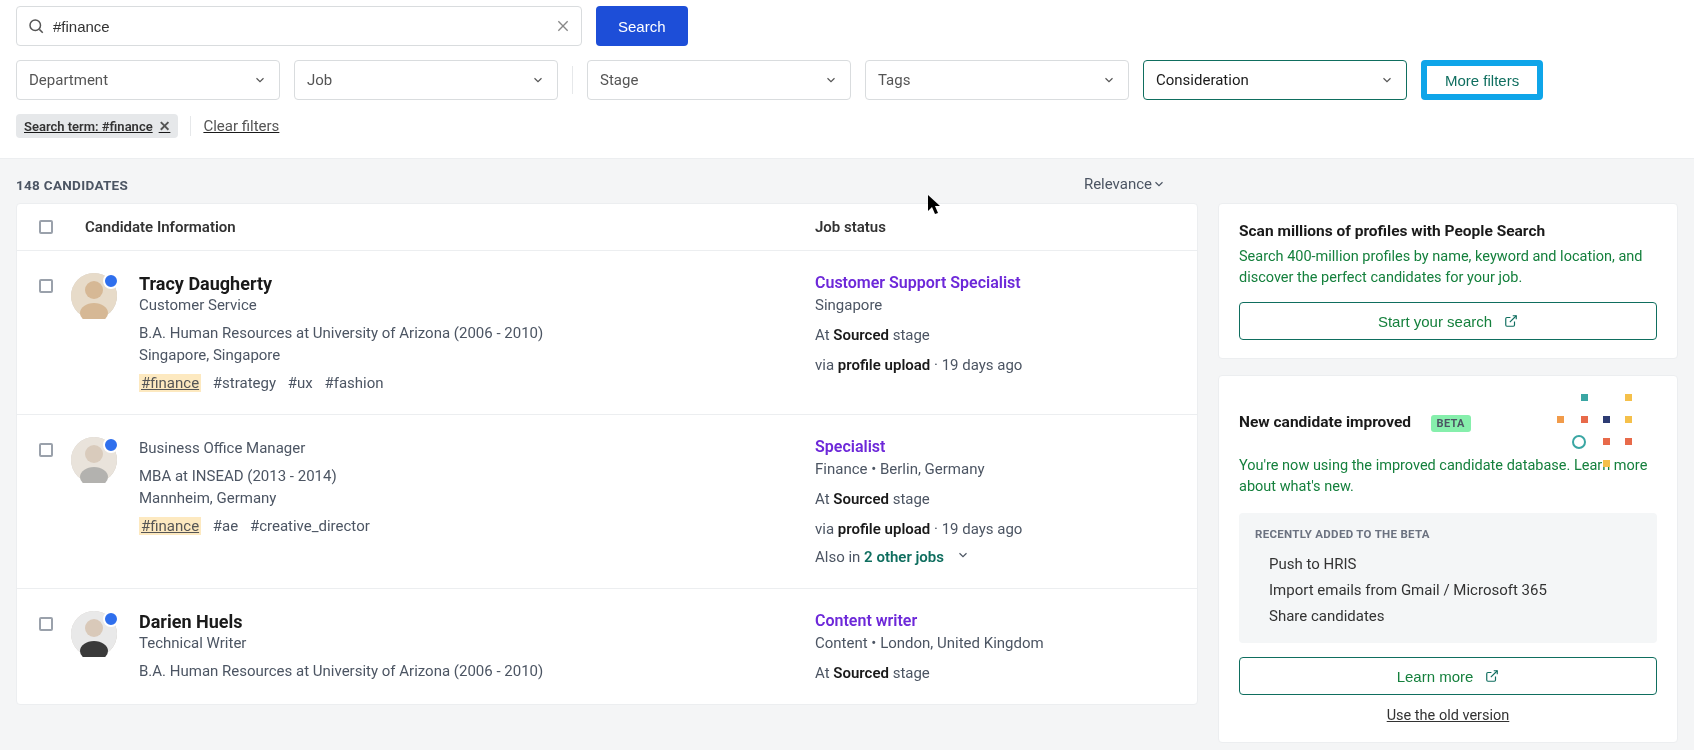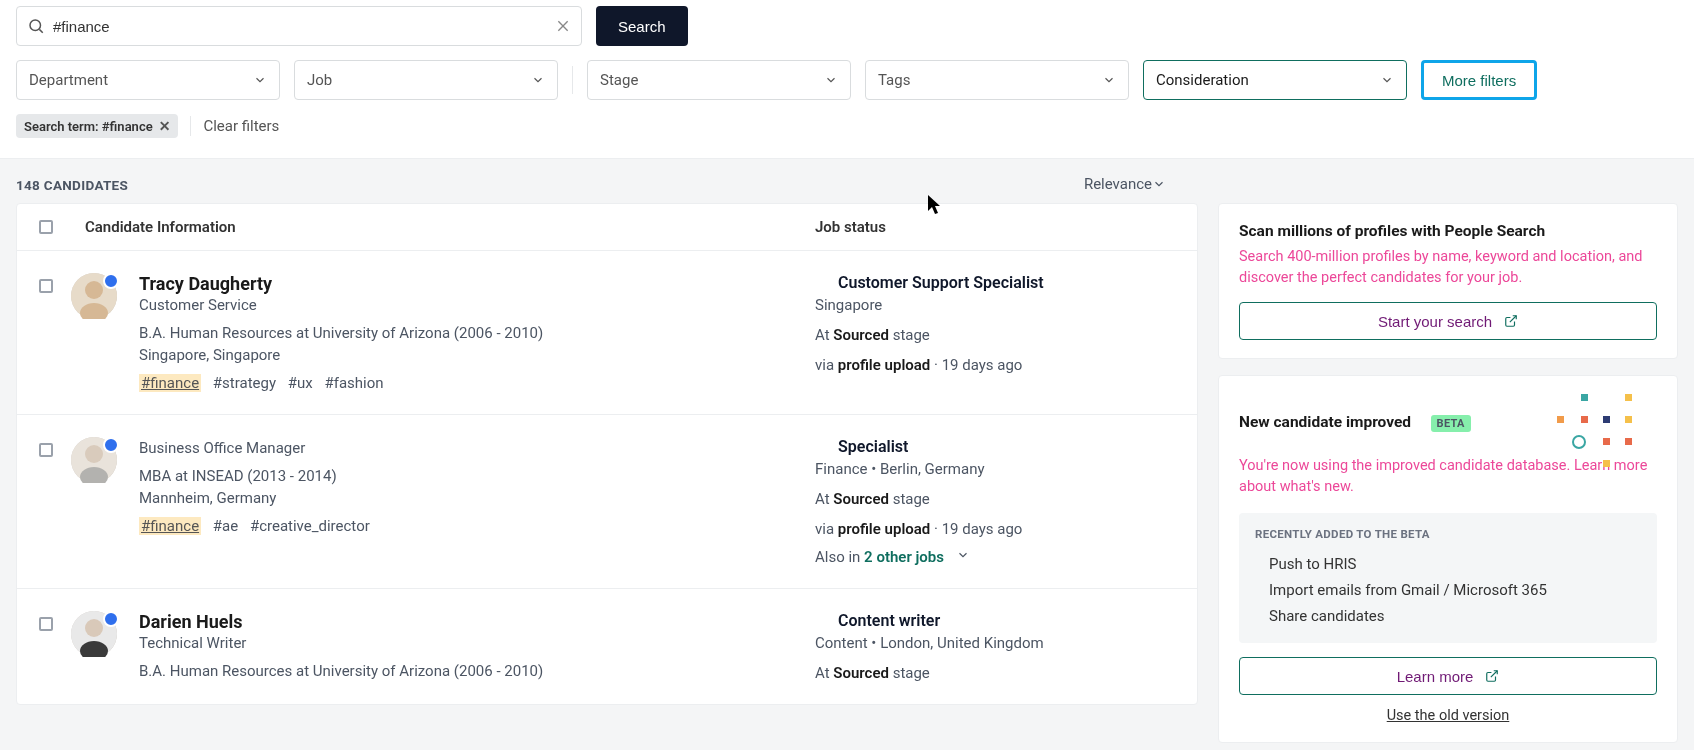--- a/index.html
+++ b/index.html
@@ -26,21 +26,21 @@
     gap: 8px;
   }
   .search-box input {
     border: none;
     outline: none;
     flex: 1;
     font-size: 15px;
     color: #333;
   }
   .search-btn {
-    background: #0f172a;
+    background: #1d4ed8;
     color: #fff;
     border: none;
     border-radius: 4px;
     height: 40px;
     padding: 0 22px;
     font-size: 15px;
     font-weight: 500;
     cursor: pointer;
   }
   .icon { display: inline-flex; align-items: center; justify-content: center; }
@@ -61,40 +61,41 @@
     padding: 0 12px;
     color: #555;
     cursor: pointer;
     font-size: 15px;
   }
   .filter-select.active {
     border: 1px solid #0f6e5f;
     color: #1a1a1a;
   }
   .more-filters-btn {
-    border: 3px solid #0ea5e9;
+    border: 6px solid #0ea5e9;
     color: #0f6e5f;
     background: #fff;
     border-radius: 4px;
     height: 40px;
     padding: 0 18px;
     font-size: 15px;
     font-weight: 500;
     cursor: pointer;
   }
   .vertical-sep {
     width: 1px;
     height: 28px;
     background: #e6e8ea;
   }
   .chips-row {
     display: flex;
     align-items: center;
     gap: 12px;
     padding: 0 16px 20px 16px;
+    text-decoration: underline;
   }
   .chip {
     display: inline-flex;
     align-items: center;
     gap: 6px;
     background: #e6e8ea;
     border-radius: 4px;
     padding: 4px 8px;
     font-size: 13px;
     font-weight: 600;
@@ -173,38 +174,38 @@
   .avatar svg{ width:100%; height:100%;}
   .info-col { flex:1; padding-left:4px; }
   .name { font-size:18px; font-weight:700; color:#1a1a1a; }
   .role { font-size:15px; color:#4c5563; margin-top:2px;}
   .edu { font-size:15px; color:#4c5563; margin-top:10px;}
   .loc { font-size:15px; color:#4c5563; margin-top:4px;}
   .tags-line { margin-top:10px; font-size:15px;}
   .tag-hl { background:#fde9c0; color:#555; text-decoration:underline; padding:0 2px;}
   .tag { color:#4c5563; margin-right:8px;}
   .job-col { width:360px; }
-  .job-title { font-size:16px; font-weight:600; color:#0f172a;margin-left:23px;}
+  .job-title { font-size:16px; font-weight:600; color:#6d28d9;}
   .job-meta { font-size:15px; color:#4c5563; margin-top:4px;}
   .stage-line { font-size:15px; color:#4c5563; margin-top:12px;}
   .stage-line b { color:#1a1a1a; font-weight:600;}
   .via-line { font-size:15px; color:#4c5563; margin-top:12px;}
   .via-line b { color:#1a1a1a; font-weight:600;}
   .also-line { font-size:15px; margin-top:10px; color:#4c5563;}
   .also-line a { color:#0f6e5f; font-weight:600; text-decoration:none;}
   .side { width:460px; flex-shrink:0;}
   .card {
     background:#fff; border:1px solid #eceef0; border-radius:4px;
     padding: 18px 20px; margin-bottom:16px;
   }
   .card h3 { font-size:15.5px; font-weight:700; margin-bottom:6px;}
-  .card p { font-size:14.5px; color:#ec4899; line-height:1.45;}
+  .card p { font-size:14.5px; color:#15803d; line-height:1.45;}
   .outline-btn {
     display:flex; align-items:center; justify-content:center; gap:12px;
-    border:1px solid #0f6e5f; color:#701a75; background:#fff;
+    border:1px solid #0f6e5f; color:#15803d; background:#fff;
     border-radius:4px; height:38px; width:100%; font-size:15px; font-weight:500; cursor:pointer; margin-top:14px;
   }
   .beta-pill { background:#86efac; color:#4c5563; font-size:11px; font-weight:700; padding:2px 6px; border-radius:3px; margin-left:16px; letter-spacing:0.3px;}
   .recent-box {
     background:#f4f6f7; border-radius:4px; padding:14px 16px; margin-top:16px;
   }
   .recent-box .lbl { font-size:11.5px; font-weight:700; color:#6b7280; letter-spacing:0.3px; margin-bottom:10px;}
   .recent-box .item { font-size:15px; color:#333; padding:4px 0 4px 14px;}
   .old-link { display:block; text-align:center; margin-top:12px; font-size:14.5px; color:#333; text-decoration:underline; cursor:pointer;}
   .beta-card-head{ display:flex; align-items:center; justify-content:space-between;}

